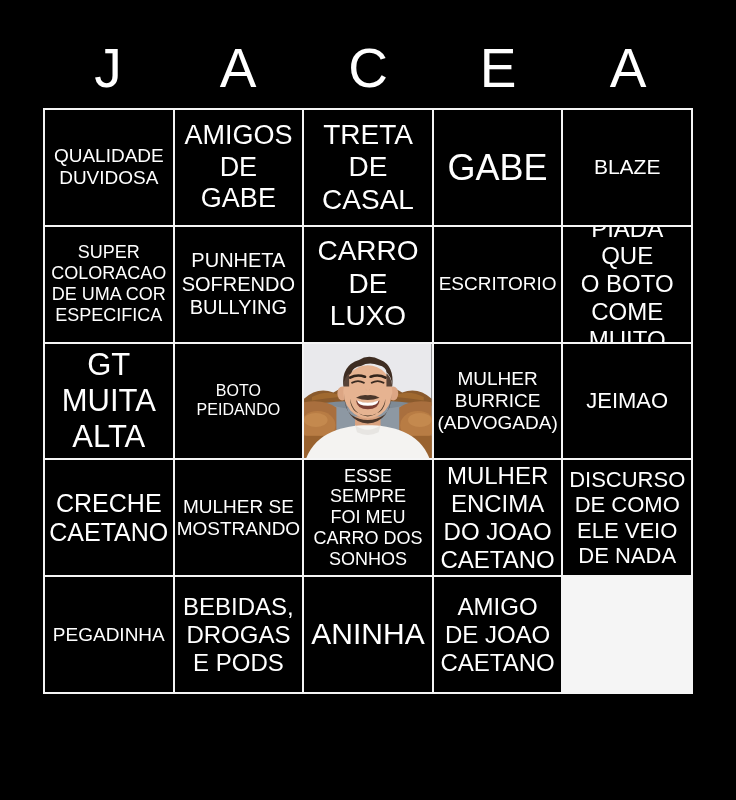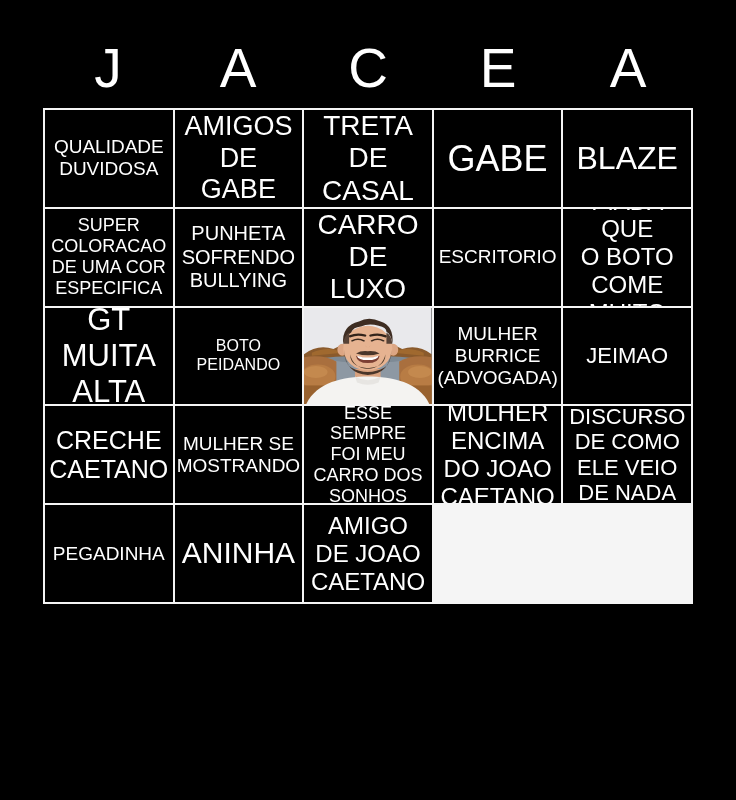--- a/index.html
+++ b/index.html
@@ -31,21 +31,21 @@
     color: #ffffff;
     font-size: 55px;
     font-weight: 400;
     line-height: 1;
   }
   .bingo-grid {
     position: absolute;
     left: 43px;
     top: 108px;
     width: 650px;
-    height: 496px;
+    height: 586px;
     box-sizing: border-box;
     border: 2px solid #f5f5f5;
     background: #f5f5f5;
     display: grid;
     grid-template-columns: repeat(5, 1fr);
     grid-template-rows: repeat(5, 1fr);
     gap: 2px;
   }
   .cell {
     background: #000000;
@@ -85,21 +85,21 @@
   <div class="bingo-grid">
     <div class="cell" style="font-size:19px">QUALIDADE
 DUVIDOSA</div>
     <div class="cell" style="font-size:27px">AMIGOS
 DE
 GABE</div>
     <div class="cell" style="font-size:28px">TRETA
 DE
 CASAL</div>
     <div class="cell" style="font-size:36px">GABE</div>
-    <div class="cell" style="font-size:32px">BLAZE</div>
+    <div class="cell" style="font-size:21px">BLAZE</div>
 
     <div class="cell" style="font-size:18px">SUPER
 COLORACAO
 DE UMA COR
 ESPECIFICA</div>
     <div class="cell" style="font-size:20px">PUNHETA
 SOFRENDO
 BULLYING</div>
     <div class="cell" style="font-size:28px">CARRO
 DE
@@ -184,19 +184,22 @@
     <div class="cell" style="font-size:24px">MULHER
 ENCIMA
 DO JOAO
 CAETANO</div>
 
     <div class="cell" style="font-size:22px">DISCURSO
 DE COMO
 ELE VEIO
 DE NADA</div>
     <div class="cell" style="font-size:19px">PEGADINHA</div>
+    <div class="cell" style="font-size:24px">BEBIDAS,
+DROGAS
+E PODS</div>
     <div class="cell" style="font-size:30px">ANINHA</div>
     <div class="cell" style="font-size:24px">AMIGO
 DE JOAO
 CAETANO</div>
   </div>
 
 </div>
 
 </body></html>

